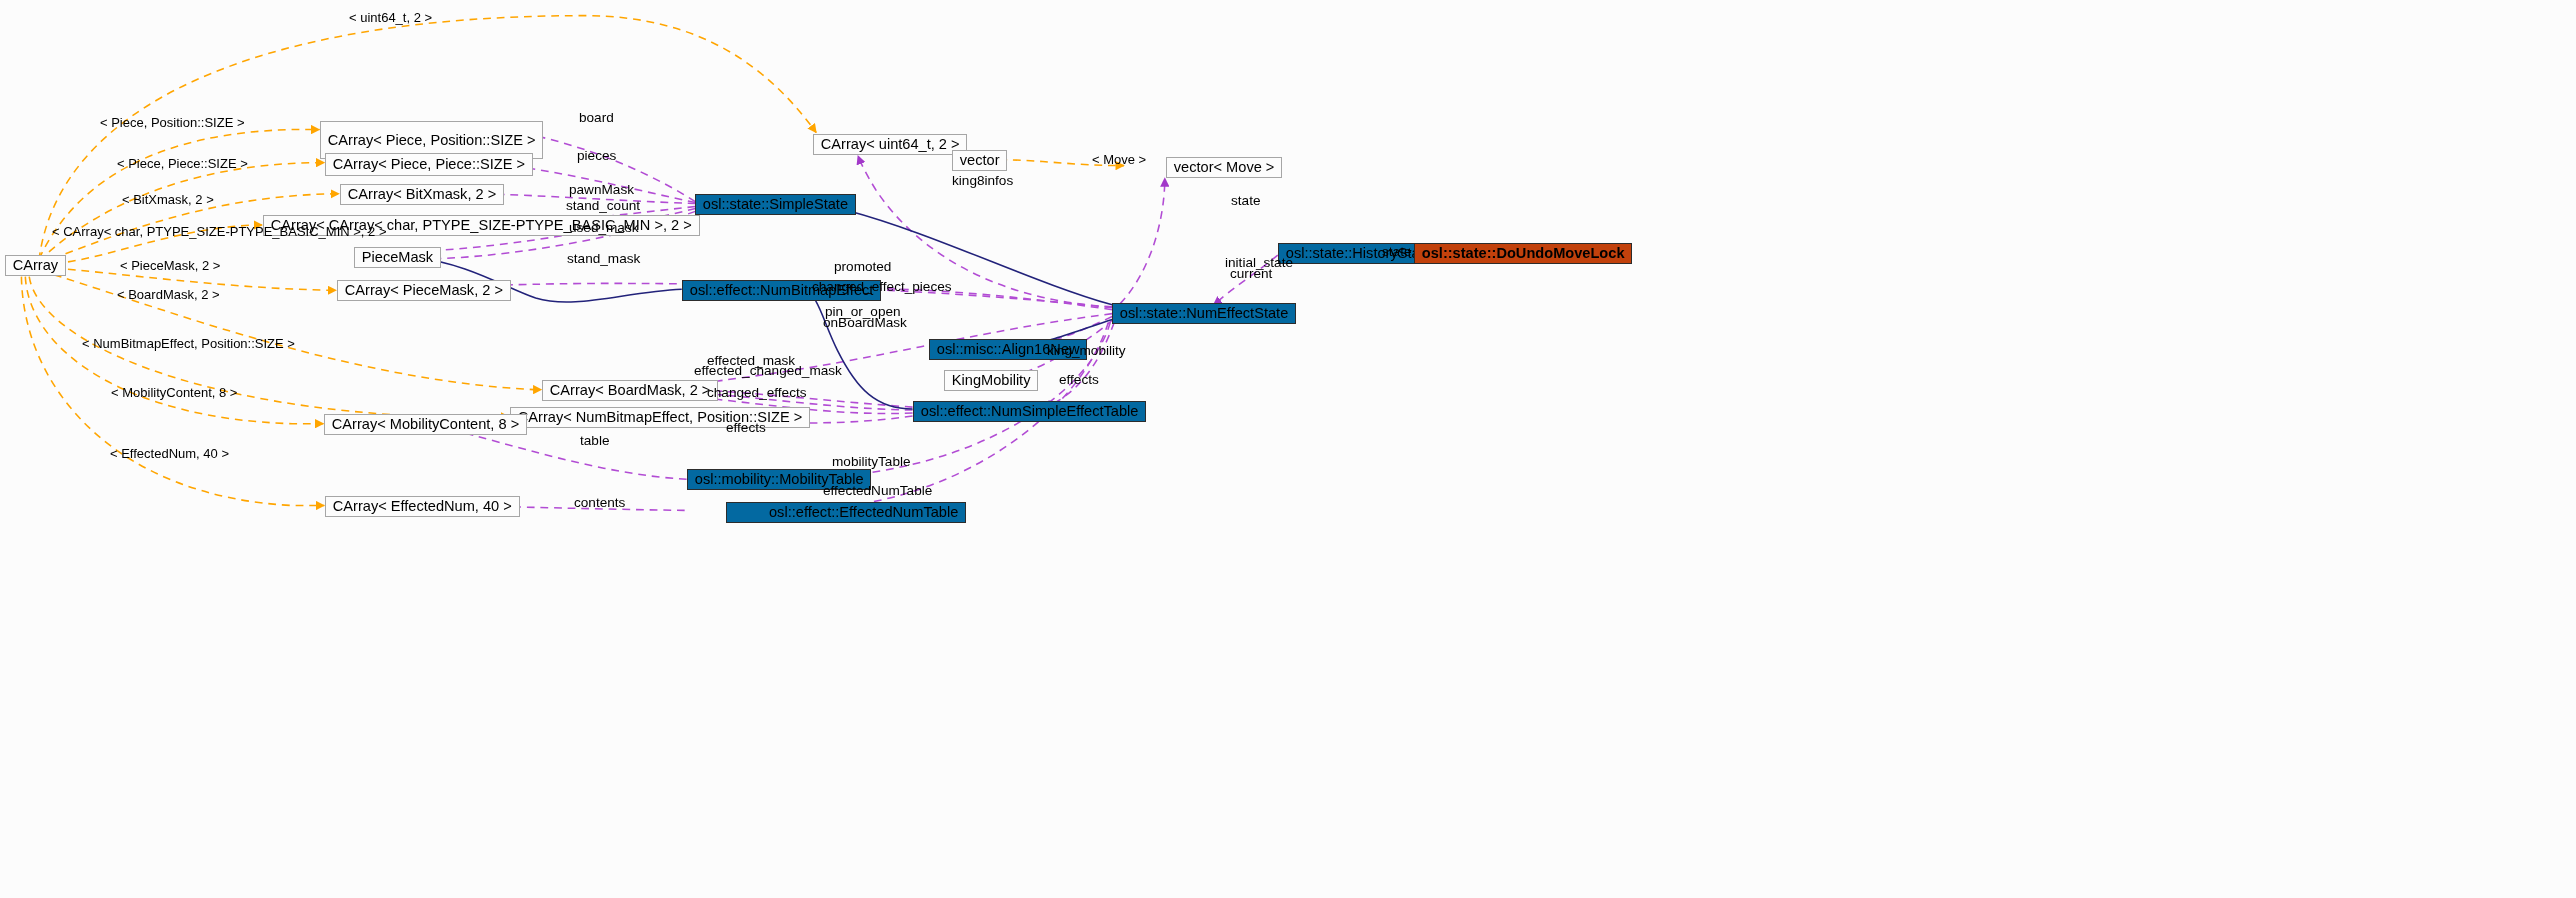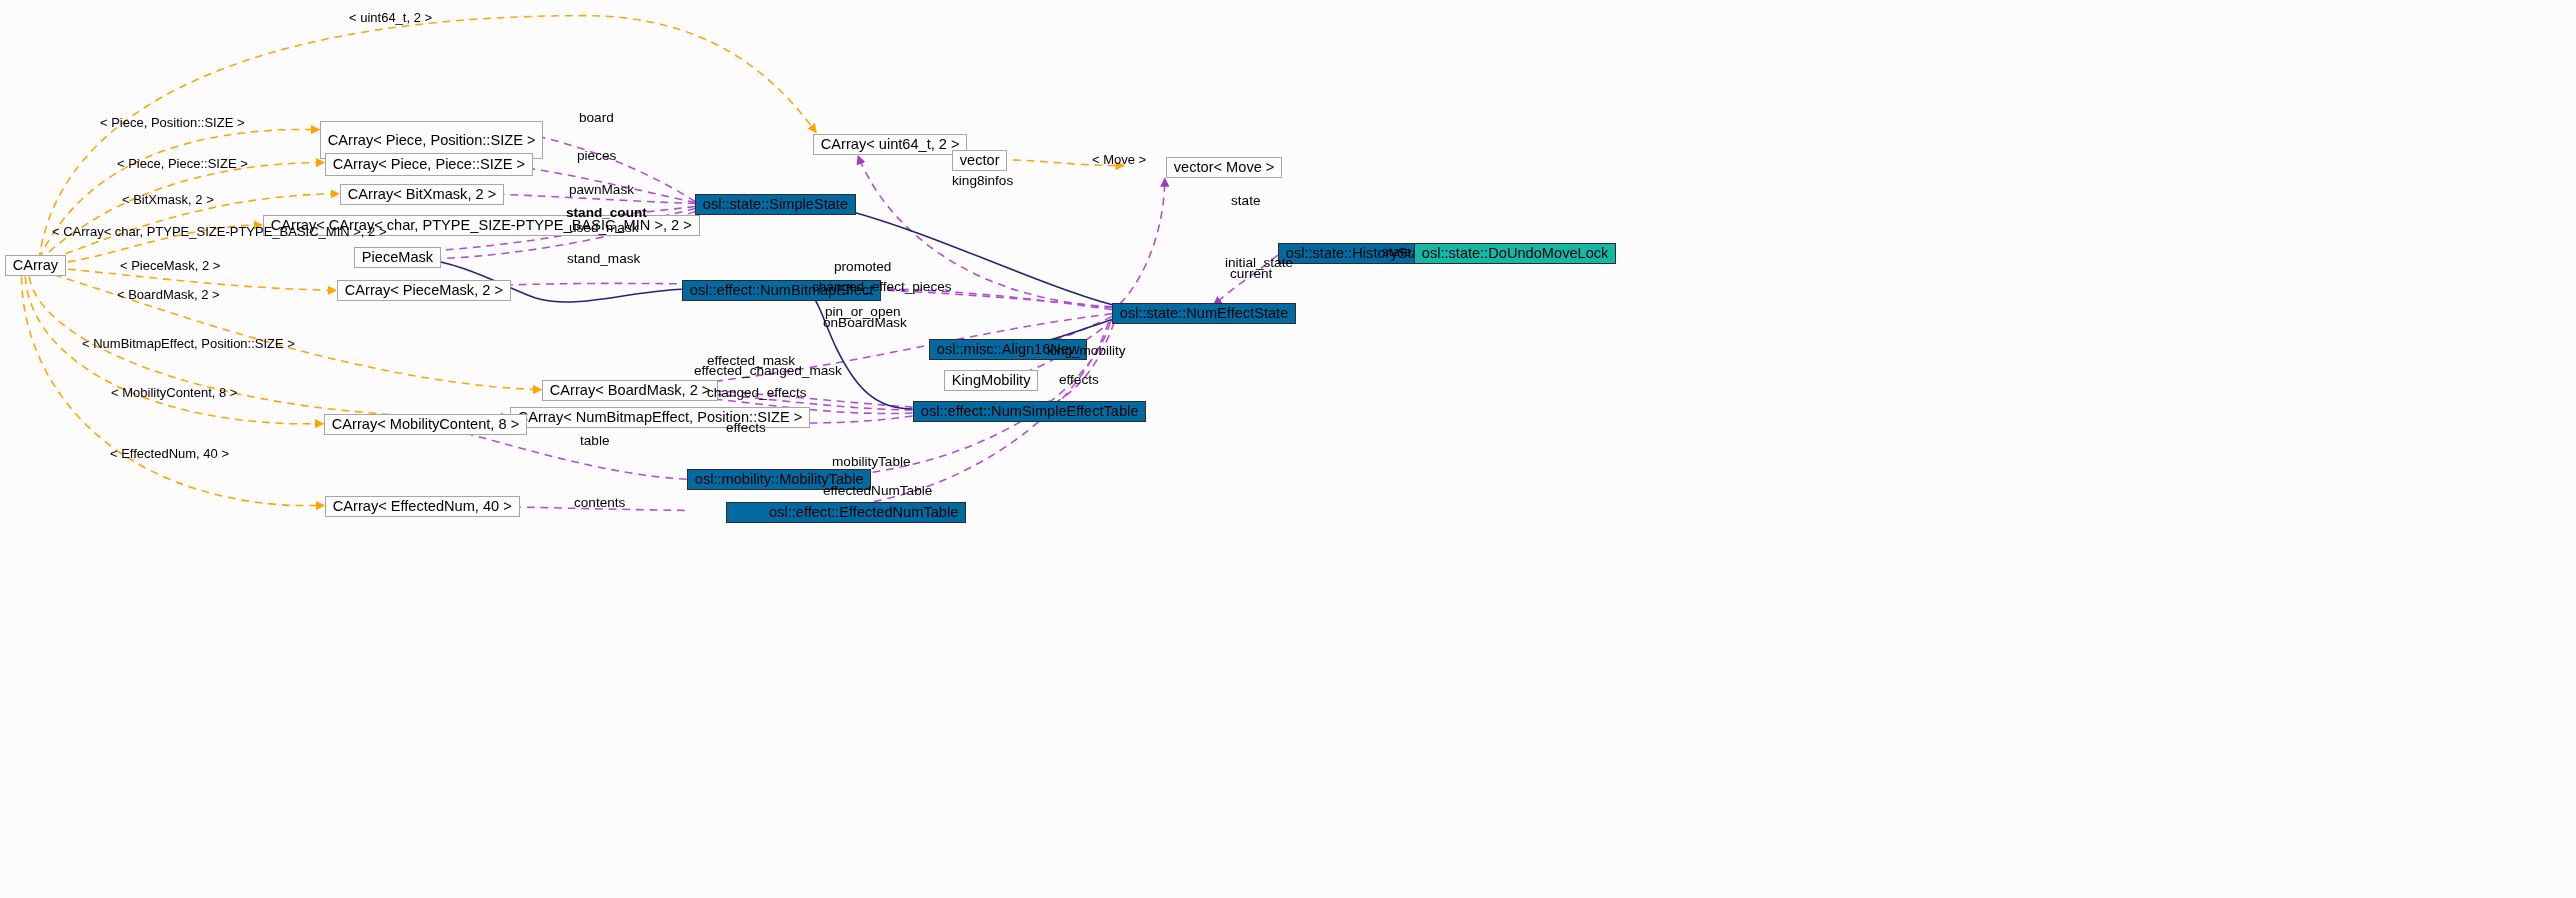--- a/index.html
+++ b/index.html
@@ -38,21 +38,22 @@
     padding: 0 6.8px;
     height: 21.4px;
     cursor: default;
   }
   .node.thick {
     border: 1.9px solid #2c2c2c;
     background: #0369a1;
   }
   .node.focus {
     border: 1.9px solid #2c2c2c;
-    background: #14b8a6;
+    background: #c2410c;
+    font-weight: bold;
   }
   .edge-label {
     position: absolute;
     font-size: 13.6px;
     color: #000000;
     white-space: nowrap;
     line-height: 1;
     background: transparent;
   }
   .tmpl-label { font-size: 13px; }
@@ -153,21 +154,21 @@
       <div class="edge-label tmpl-label" style="left: 52px; top: 225px;">&lt; CArray&lt; char, PTYPE_SIZE-PTYPE_BASIC_MIN &gt;, 2 &gt;</div>
       <div class="edge-label tmpl-label" style="left: 120px; top: 259px;">&lt; PieceMask, 2 &gt;</div>
       <div class="edge-label tmpl-label" style="left: 117px; top: 288px;">&lt; BoardMask, 2 &gt;</div>
       <div class="edge-label tmpl-label" style="left: 82px; top: 337px;">&lt; NumBitmapEffect, Position::SIZE &gt;</div>
       <div class="edge-label tmpl-label" style="left: 111px; top: 386px;">&lt; MobilityContent, 8 &gt;</div>
       <div class="edge-label tmpl-label" style="left: 110px; top: 447px;">&lt; EffectedNum, 40 &gt;</div>
       <div class="edge-label tmpl-label" style="left: 1055px; top: 153px; margin-left: 37px;">&lt; Move &gt;</div>
       <div class="edge-label" style="left: 579px; top: 111px;">board</div>
       <div class="edge-label" style="left: 577px; top: 149px;">pieces</div>
       <div class="edge-label" style="left: 569px; top: 183px;">pawnMask</div>
-      <div class="edge-label" style="left: 566px; top: 206px; font-weight: bold;">stand_count</div>
+      <div class="edge-label" style="left: 566px; top: 199px;">stand_count</div>
       <div class="edge-label" style="left: 569px; top: 221px;">used_mask</div>
       <div class="edge-label" style="left: 567px; top: 252px;">stand_mask</div>
       <div class="edge-label" style="left: 952px; top: 174px;">king8infos</div>
       <div class="edge-label" style="left: 1231px; top: 194px;">state</div>
       <div class="edge-label" style="left: 1382px; top: 245px;">state</div>
       <div class="edge-label" style="left: 834px; top: 260px;">promoted</div>
       <div class="edge-label" style="left: 812px; top: 280px;">changed_effect_pieces</div>
       <div class="edge-label" style="left: 1225px; top: 256px;">initial_state</div>
       <div class="edge-label" style="left: 1230px; top: 267px;">current</div>
       <div class="edge-label" style="left: 825px; top: 305px;">pin_or_open</div>

